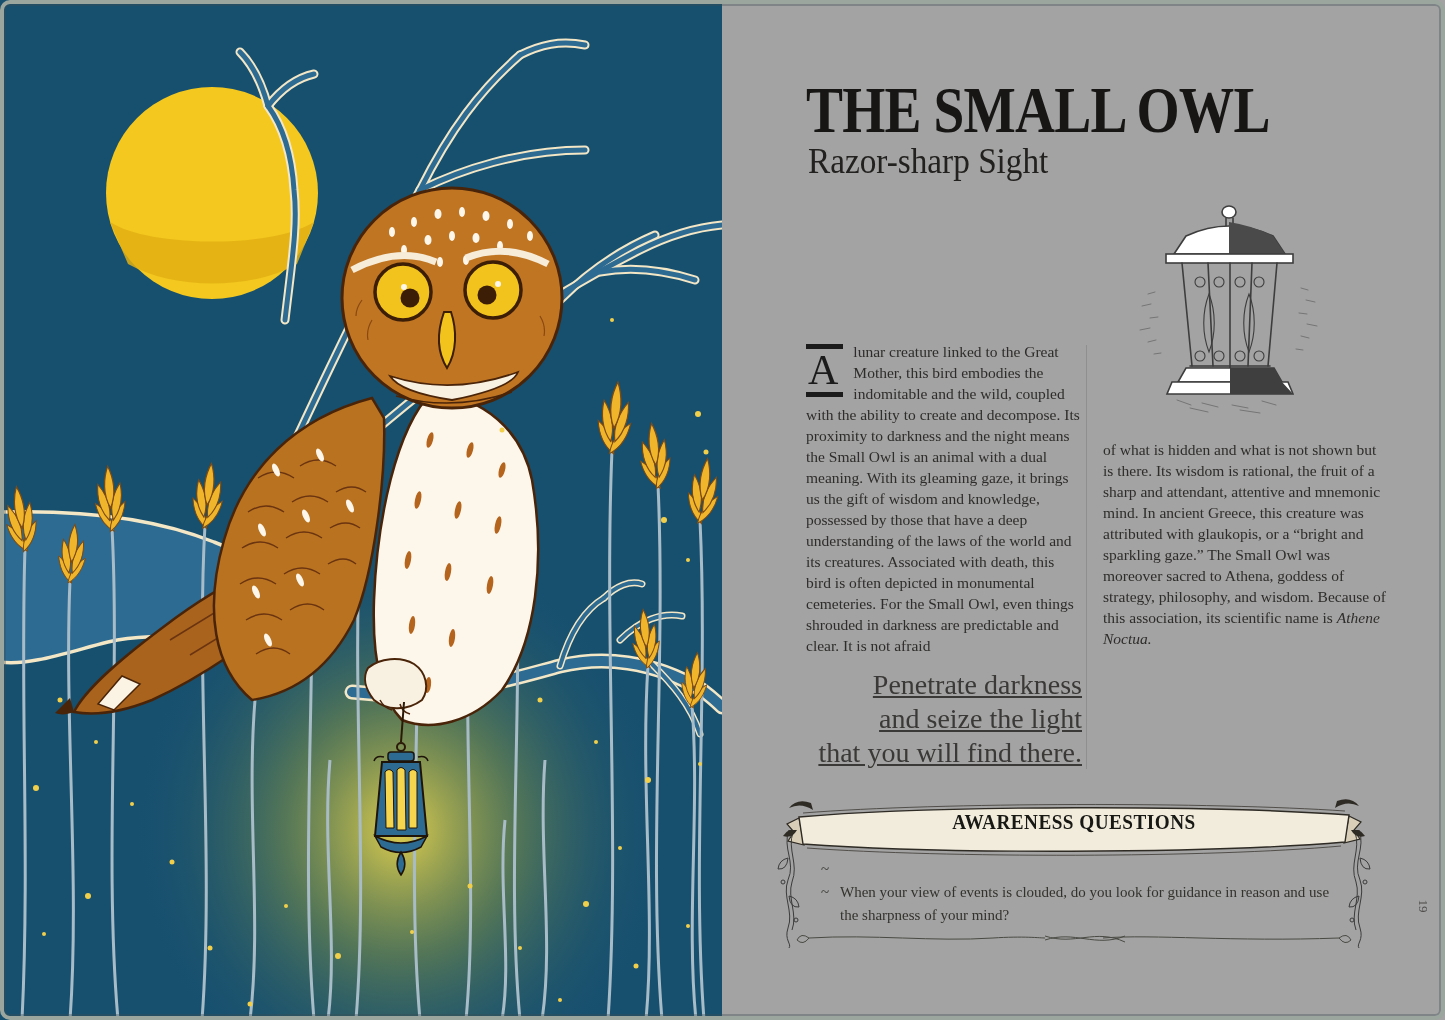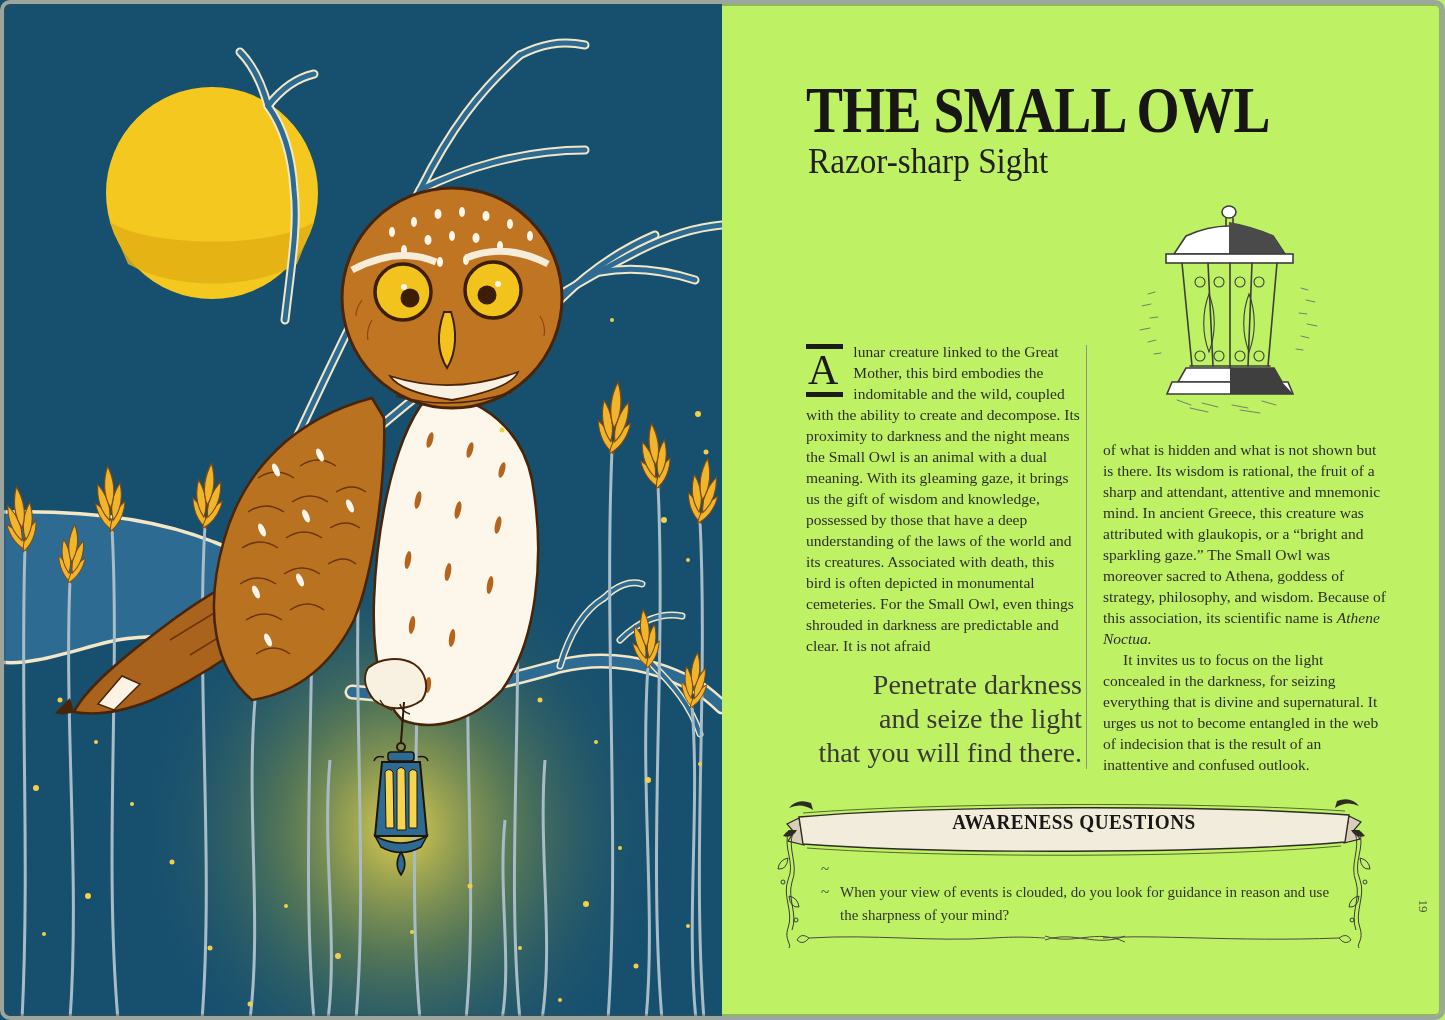--- a/index.html
+++ b/index.html
@@ -9,21 +9,21 @@
   }
   
   .photo-frame{
     position:absolute;inset:0;border:4px solid #9aa69e;border-radius:10px;
     box-shadow:inset 0 0 0 2px rgba(60,75,80,.35);z-index:99;pointer-events:none;
   }
   
   .left-page{position:absolute;left:0;top:0;width:722px;height:1020px;overflow:hidden;}
   .left-page svg{display:block;}
   
-  .right-page{position:absolute;left:722px;top:0;width:723px;height:1020px;background:#bef264;}
+  .right-page{position:absolute;left:722px;top:0;width:723px;height:1020px;background:#a3a3a3;}
   .chapter-title{
     position:absolute;left:84px;top:72px;font-size:66px;font-weight:700;color:#171615;
     letter-spacing:-1px;transform:scaleX(.84);transform-origin:left top;white-space:nowrap;
   }
   .chapter-subtitle{
     position:absolute;left:86px;top:142px;font-size:35px;font-weight:400;color:#22211f;
     transform:scaleX(.95);transform-origin:left top;white-space:nowrap;
   }
   .lantern-engraving{position:absolute;left:400px;top:198px;width:218px;height:222px;}
   .col1{position:absolute;left:84px;top:341px;width:276px;}
@@ -34,21 +34,21 @@
   }
   .body-text em{font-style:italic;}
   .indent{text-indent:20px;}
   .drop-cap{
     float:left;font-size:42px;line-height:40px;color:#1b1b1b;
     border-top:5px solid #1b1b1b;border-bottom:5px solid #1b1b1b;
     padding:1px 5px 2px 2px;margin:3px 10px 1px 0;font-weight:400;
   }
   .pull-quote{
     position:absolute;left:70px;top:668px;width:290px;text-align:right;
-    font-size:28px;line-height:34px;color:#3a3937;white-space:pre-line;
+    font-size:28px;line-height:34px;color:#3a3937;white-space:pre-line;text-decoration:underline;
   }
   
   .banner{position:absolute;left:63px;top:796px;width:578px;height:160px;}
   .banner-ribbon{position:absolute;left:0;top:0;width:578px;height:64px;}
   .banner-heading{
     position:absolute;left:0;top:15px;width:578px;text-align:center;
     font-size:20px;font-weight:700;color:#181814;letter-spacing:.5px;
     transform:scaleX(.96);transform-origin:center top;
   }
   .banner-questions{position:absolute;left:34px;top:62px;width:512px;}
@@ -347,21 +347,20 @@
     <p class="body-text">
       <span class="drop-cap">A</span><span>lunar creature linked to the Great Mother, this bird embodies the indomitable and the wild, coupled with the ability to create and decompose. Its proximity to darkness and the night means the Small Owl is an animal with a dual meaning. With its gleaming gaze, it brings us the gift of wisdom and knowledge, possessed by those that have a deep understanding of the laws of the world and its creatures. Associated with death, this bird is often depicted in monumental cemeteries. For the Small Owl, even things shrouded in darkness are predictable and clear. It is not afraid</span>
     </p>
   </div>
 
   <div class="col-divider"></div>
 
   <div class="col2">
     <p class="body-text"><span>of what is hidden and what is not shown but is there. Its wisdom is rational, the fruit of a sharp and attendant, attentive and mnemonic mind. In ancient Greece, this creature was attributed with glaukopis, or a “bright and sparkling gaze.” The Small Owl was moreover sacred to Athena, goddess of strategy, philosophy, and wisdom. Because of this association, its scientific name is</span>
       <em>Athene Noctua.</em></p>
-    <p class="body-text indent">It invites us to focus on the light concealed in the darkness, for seizing everything that is divine and supernatural. It urges us not to become entangled in the web of indecision that is the result of an inattentive and confused outlook.</p>
   </div>
 
   <div class="pull-quote">Penetrate darkness
 and seize the light
 that you will find there.</div>
 
   <div class="banner">
     <svg class="banner-ribbon" viewBox="0 0 578 64">
       <path d="M28,14 q-12,-8 -24,-2 q8,-10 22,-5 Z" fill="#2e2a24"></path>
       <path d="M550,12 q12,-8 24,-2 q-8,-10 -22,-5 Z" fill="#2e2a24"></path>

